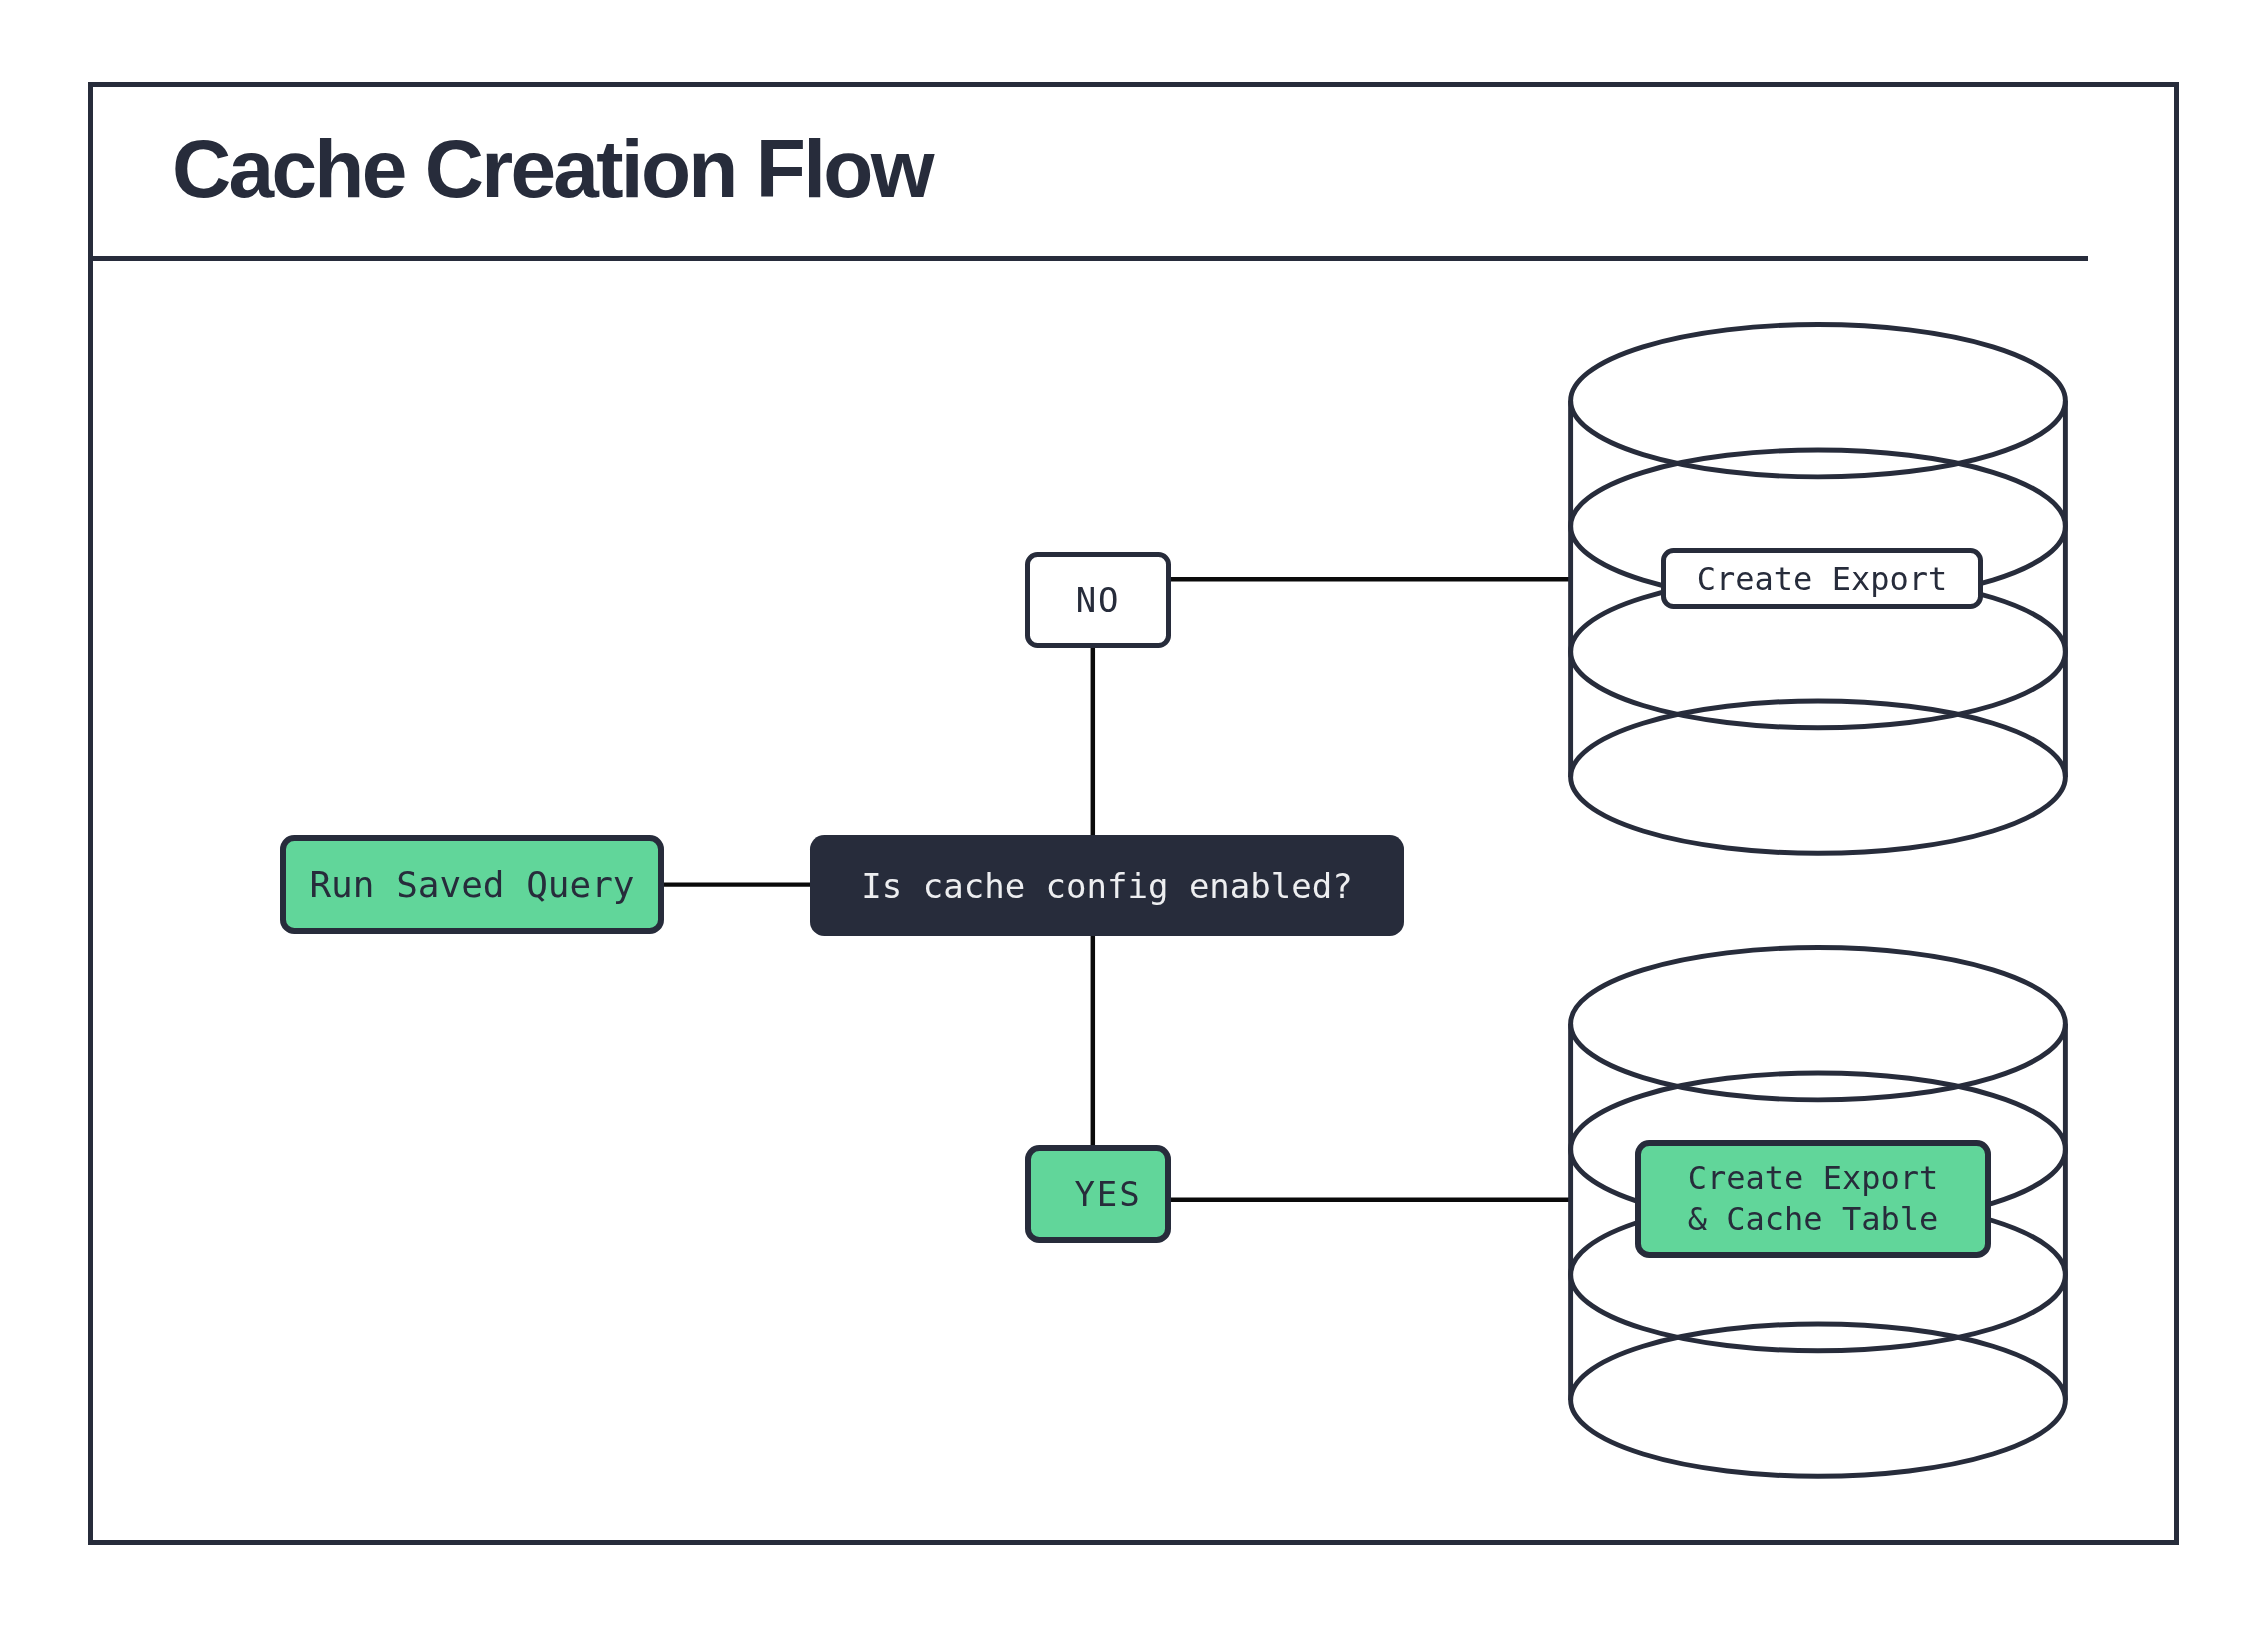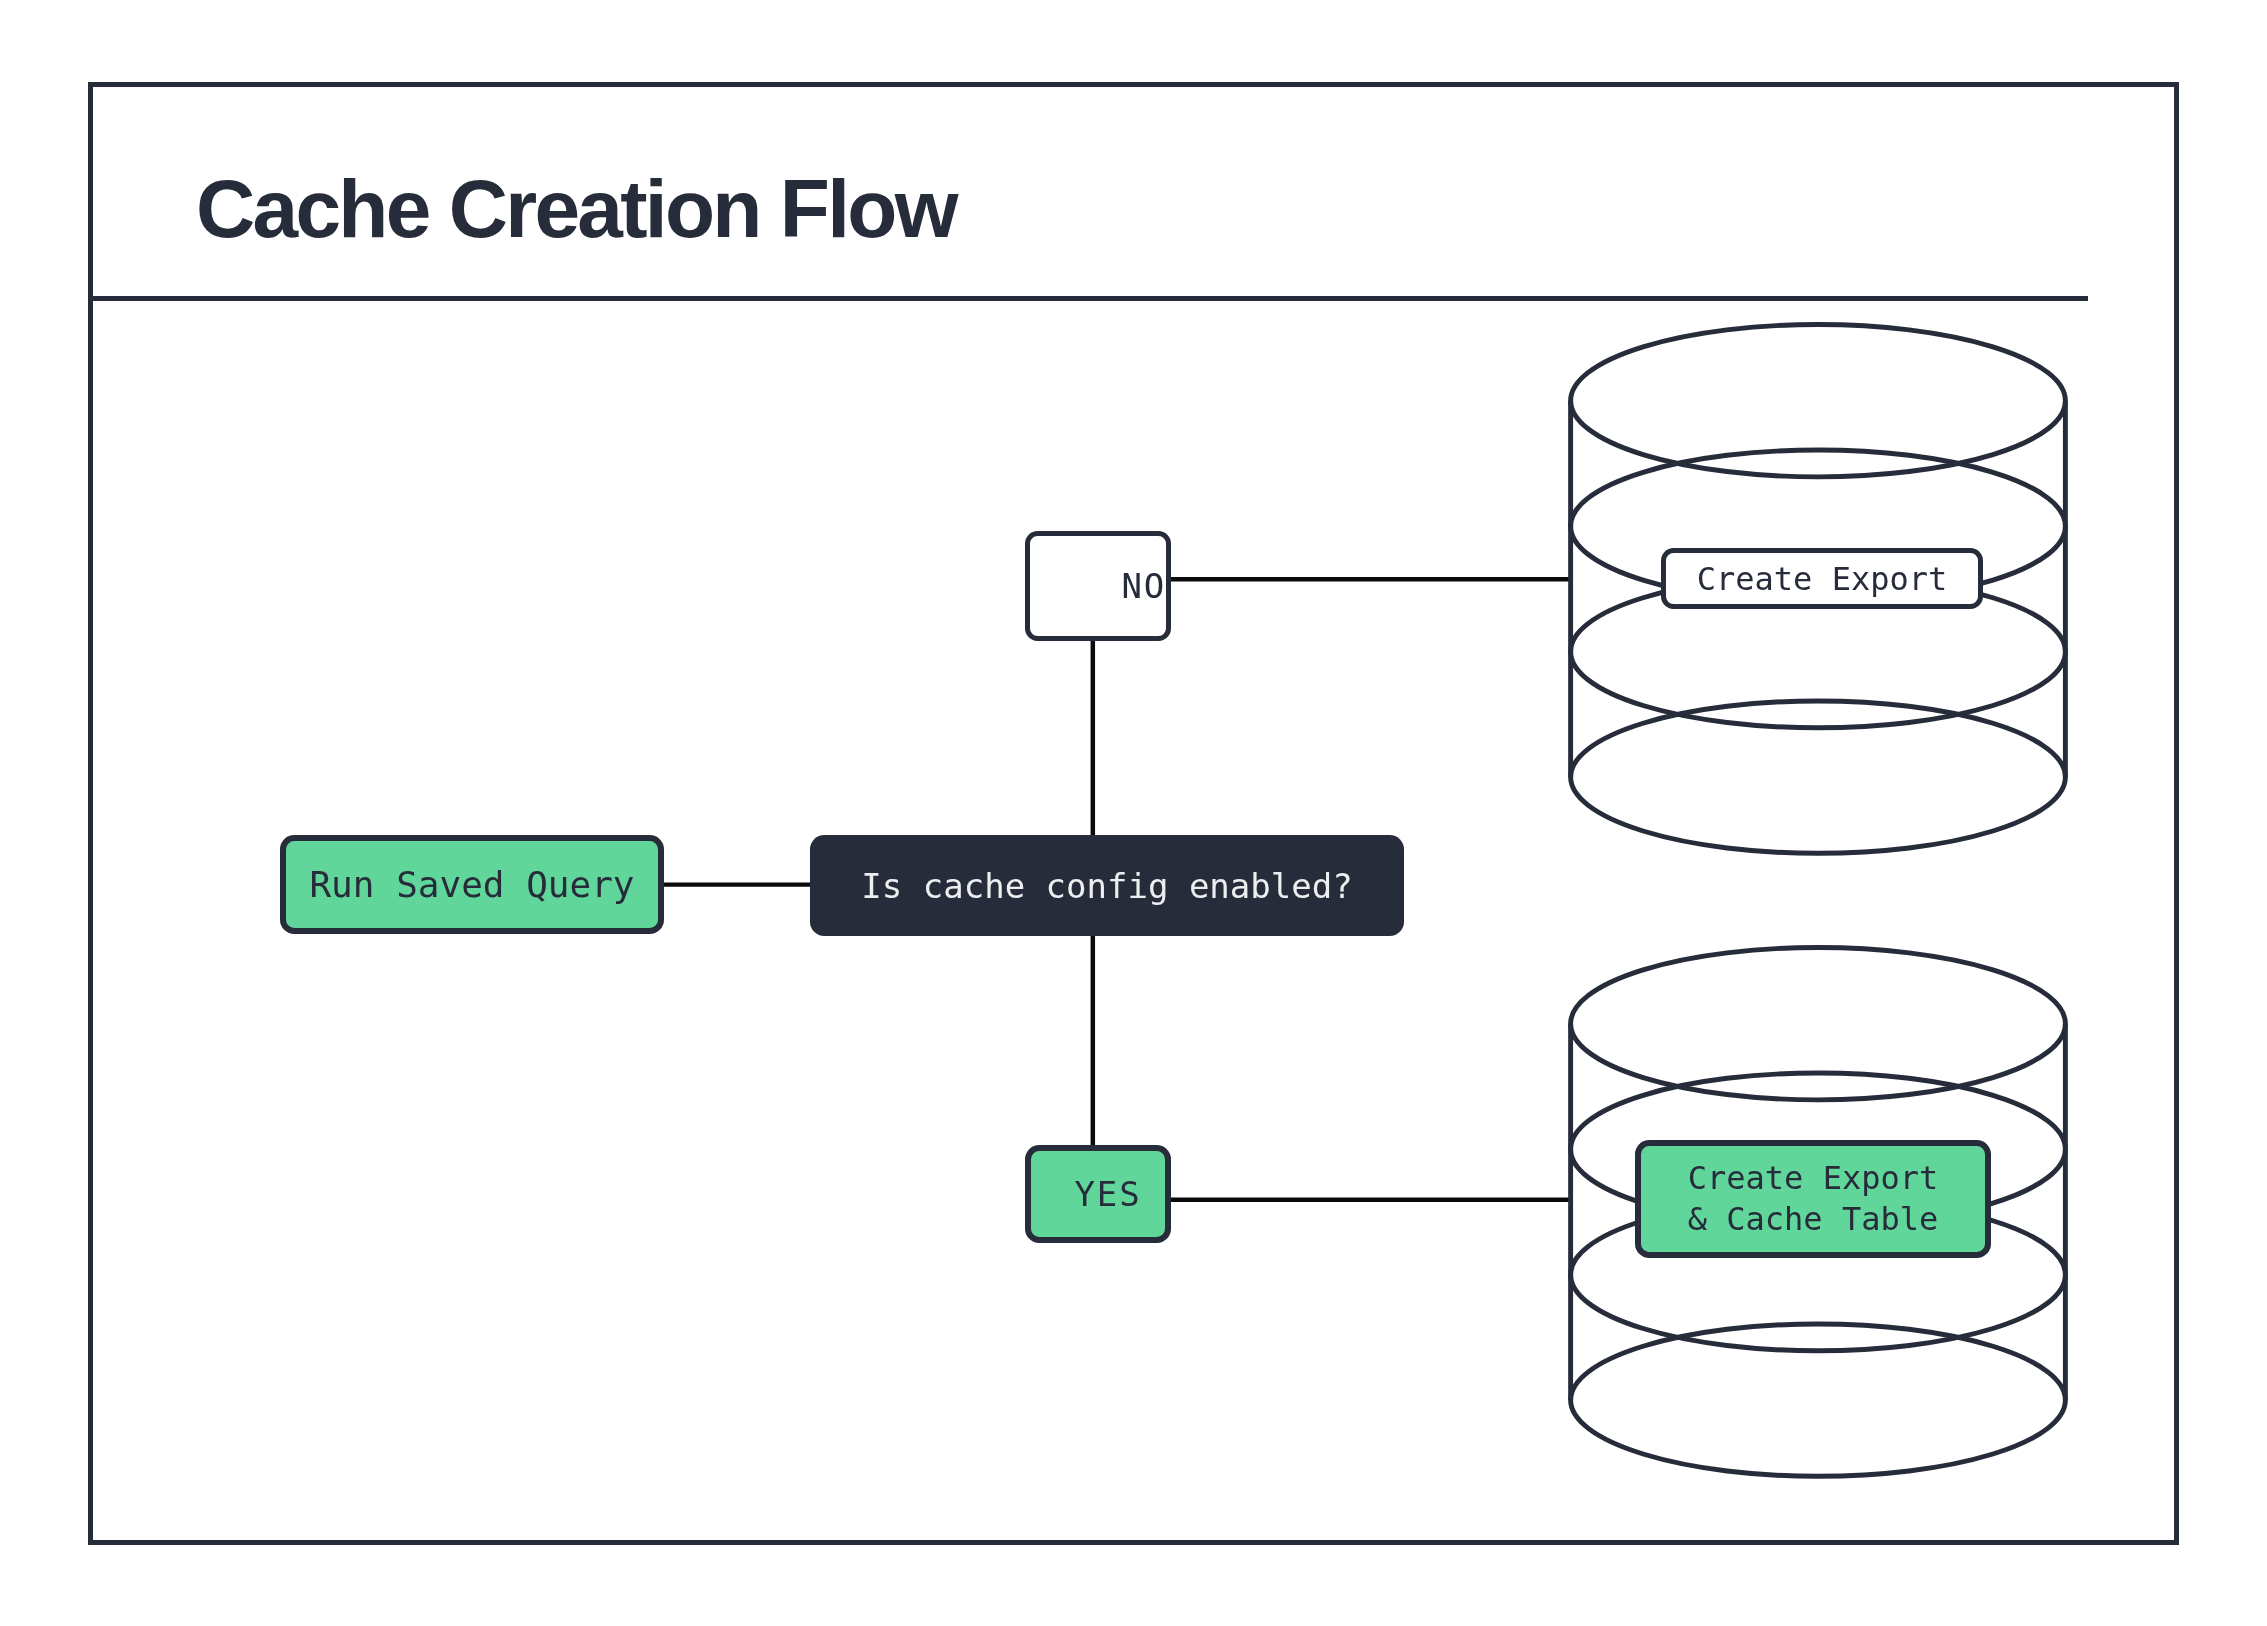--- a/index.html
+++ b/index.html
@@ -29,22 +29,21 @@
   .titlebar {
     position: absolute;
     left: 88px;
     top: 82px;
     width: 2000px;
     height: 179px;
     border-bottom: 5.4px solid #272c3b;
     box-sizing: border-box;
     display: flex;
     align-items: center;
-    padding-left: 108px;
-    margin-top: 40px;
+    padding-left: 84px;
   }
   .title {
     font-family: "Liberation Sans", "DejaVu Sans", sans-serif;
     font-weight: bold;
     font-size: 82px;
     letter-spacing: -2.7px;
     color: #272c3b;
     white-space: nowrap;
   }
   .node {
@@ -69,21 +68,21 @@
     color: #edeef0;
   }
   .node.white {
     background: #ffffff;
     border: 5.4px solid #272c3b;
     border-radius: 12.5px;
     color: #272c3b;
   }
   .node-start      { left: 280px;  top: 835px;  width: 384px; height: 99px; font-size: 36px; }
   .node-decision   { left: 810px;  top: 835px;  width: 594px; height: 101px; font-size: 34px; }
-  .node-no         { left: 1025px; top: 531px;  width: 146px; height: 110px; font-size: 34px; letter-spacing: 1.8px; justify-content: flex-end; }
+  .node-no         { left: 1025px; top: 552px;  width: 146px; height: 96px; font-size: 34px; letter-spacing: 1.8px; }
   .node-yes        { left: 1025px; top: 1145px; width: 146px; height: 98px; font-size: 34px; letter-spacing: 1.8px; padding-left: 20px; }
   .label-export    { left: 1661px; top: 548px;  width: 322px; height: 61px;  font-size: 32px; border-width: 4.5px; border-radius: 10.7px; }
   .label-export-cache {
     left: 1635px; top: 1140px; width: 356px; height: 118px;
     font-size: 32px; border-width: 5.4px; border-radius: 12.5px;
     flex-direction: column; line-height: 41px;
   }
   .connectors, .cylinder {
     position: absolute;
   }

